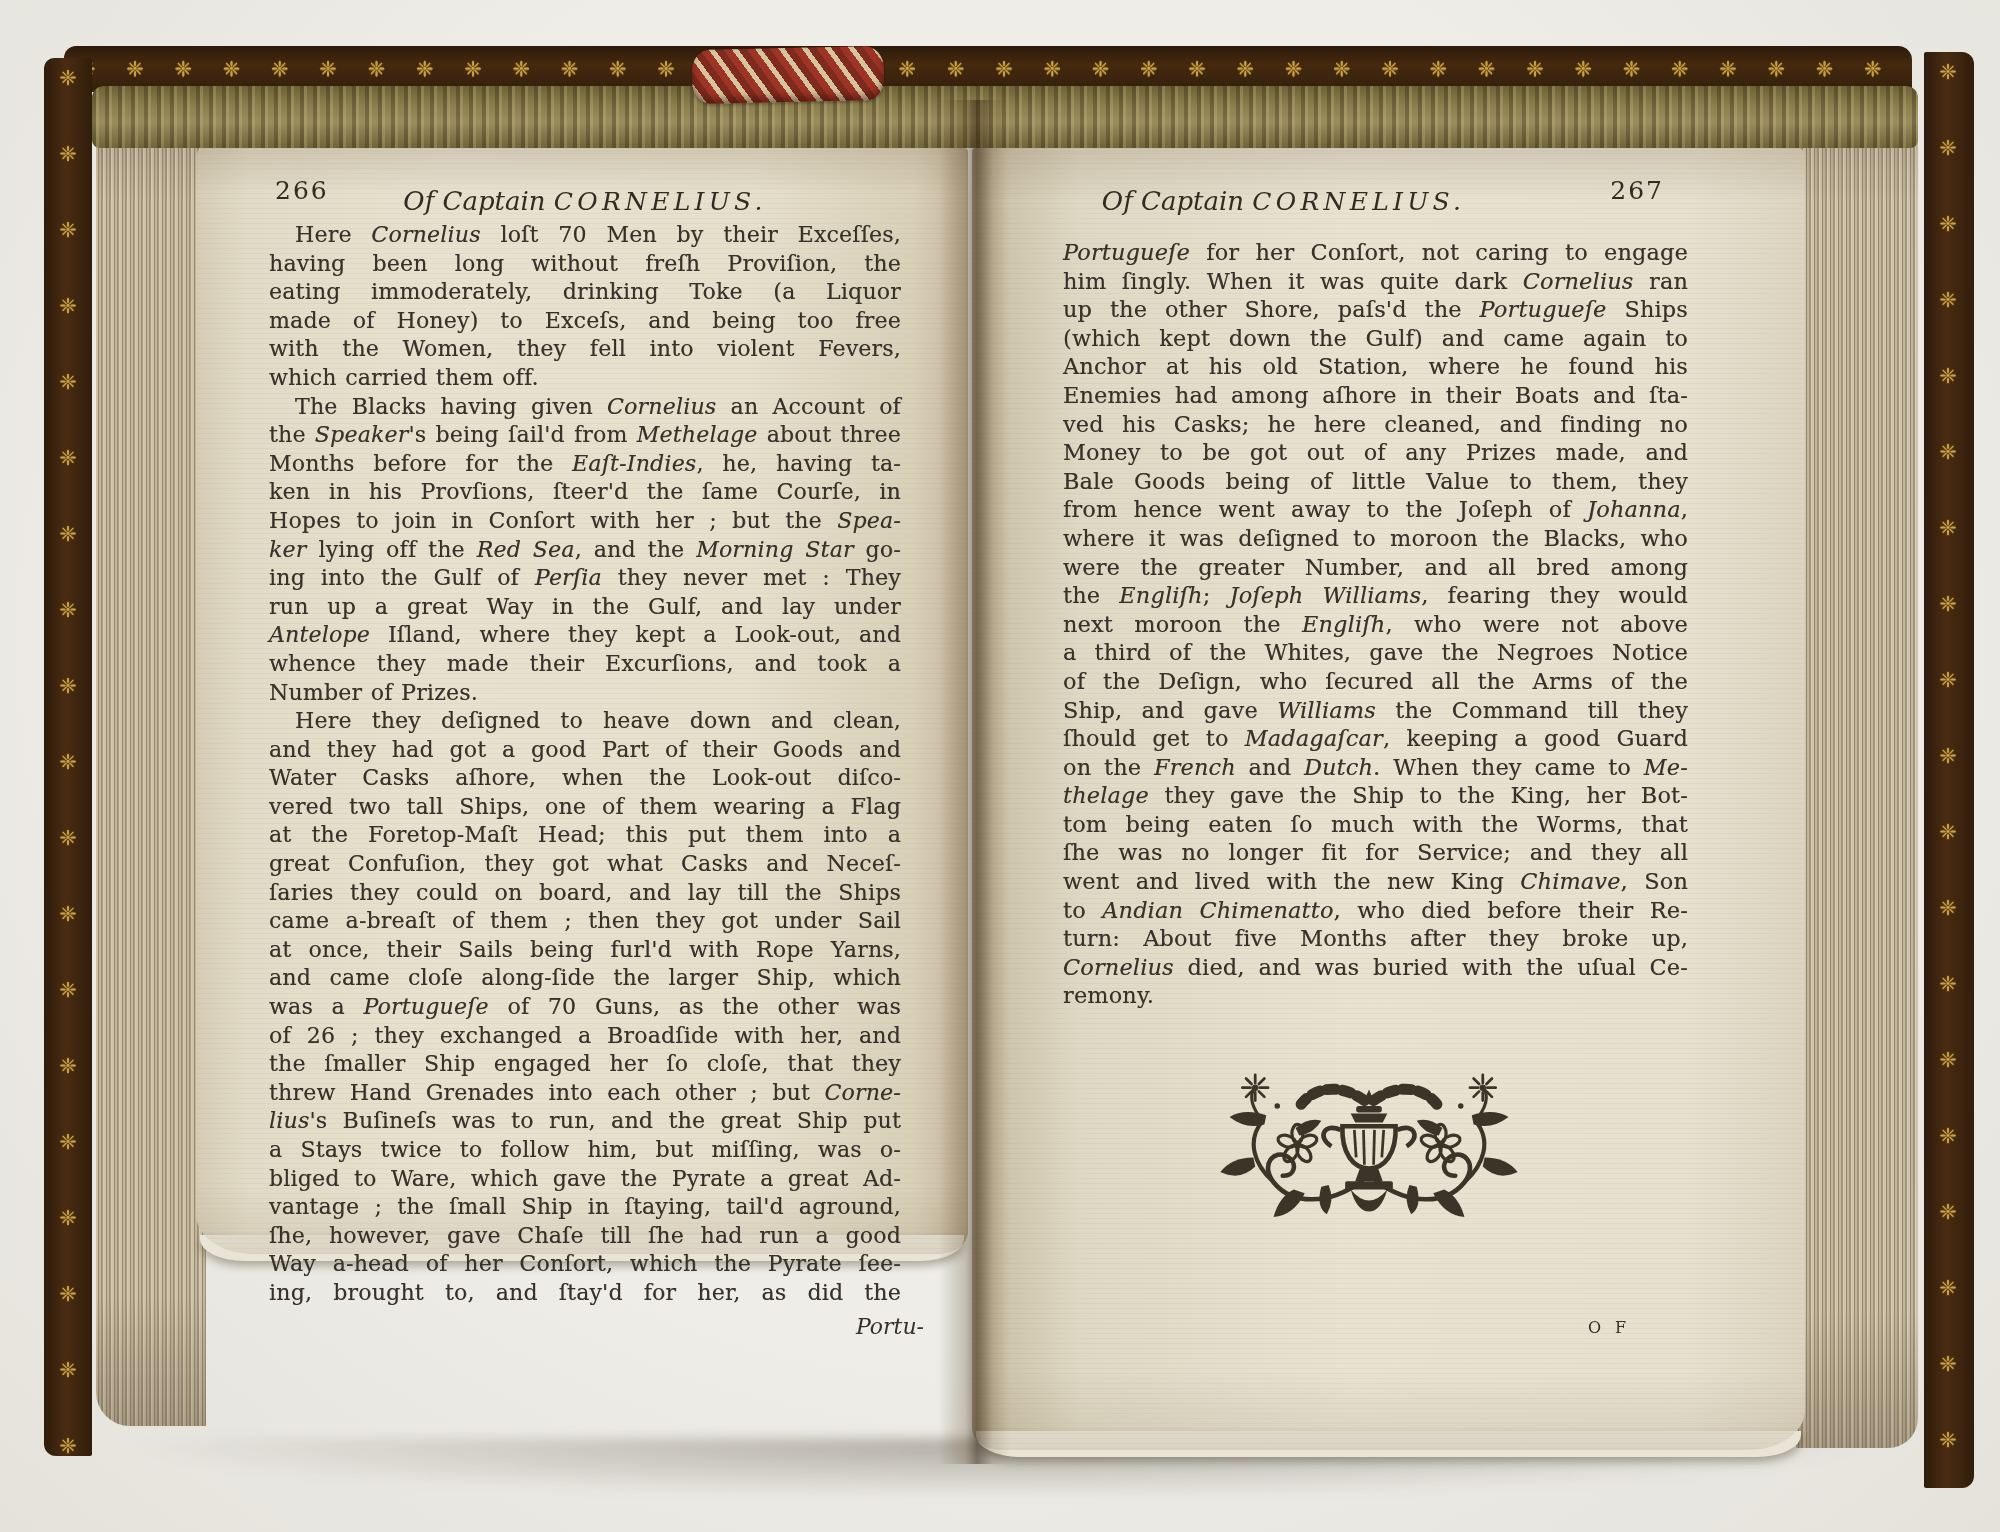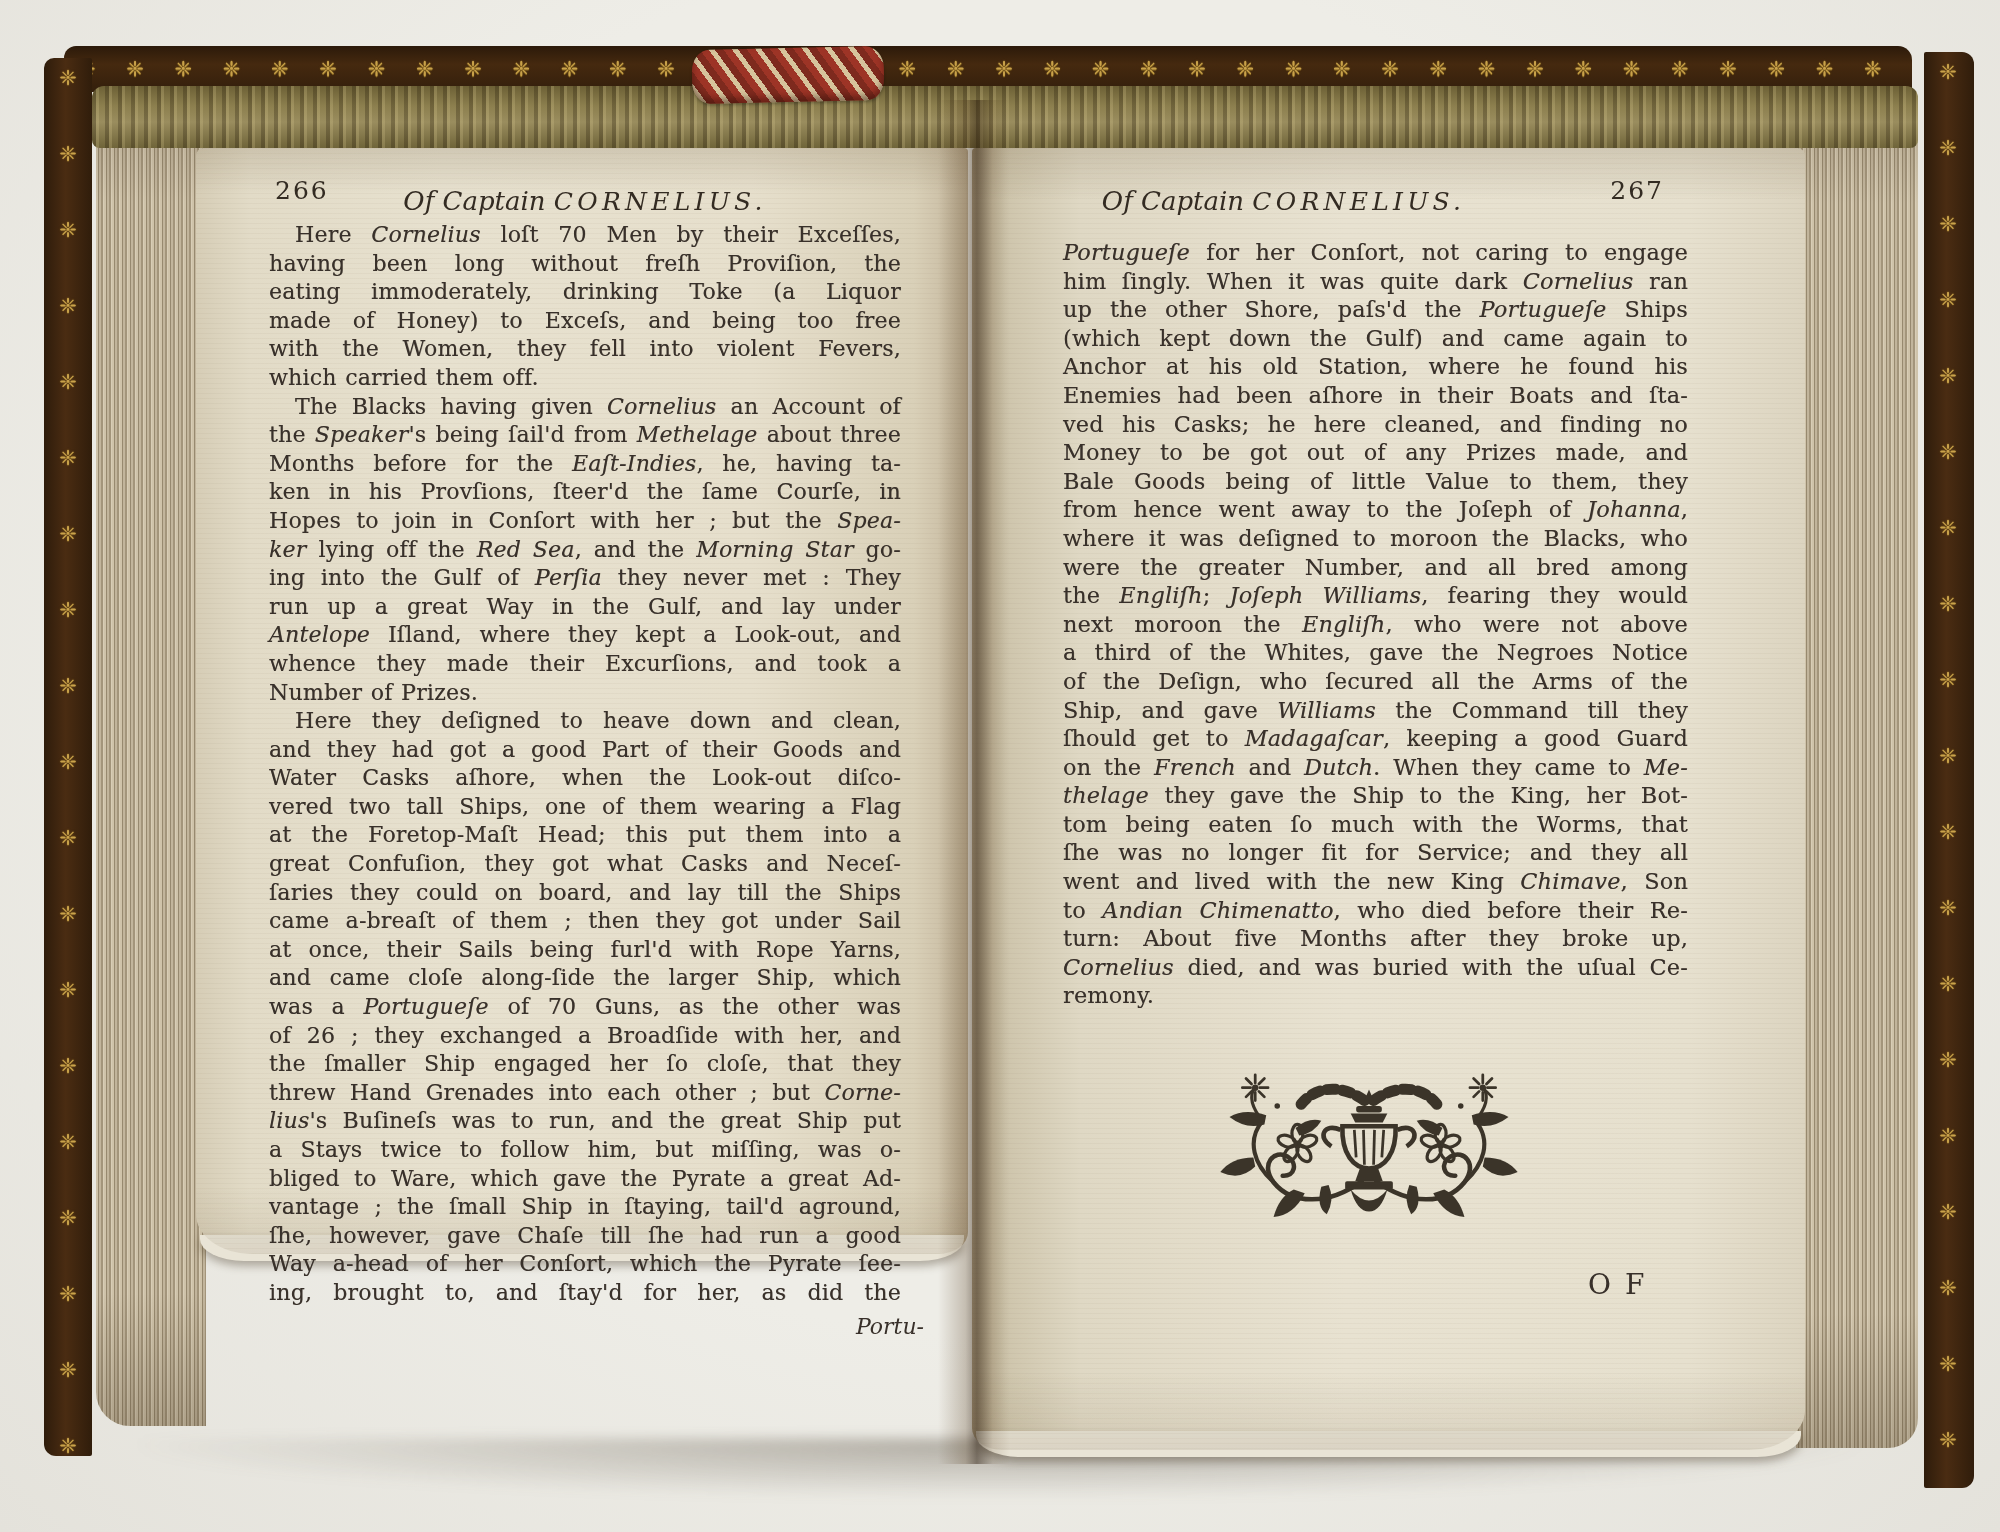--- a/index.html
+++ b/index.html
@@ -71,21 +71,21 @@
   .text-col{position:absolute;color:#38302a;text-shadow:.3px .3px .4px rgba(56,48,40,.5);}
   .text-col-left{left:73px;top:74px;width:632px;}
   .text-col-right{left:91px;top:91px;width:625px;}
   .tl{height:28.6px;font-size:22px;text-align:justify;text-align-last:justify;word-spacing:.06em;letter-spacing:.01em;}
   .text-col-right .tl{font-size:22.3px;}
   .tl.ind{padding-left:26px;}
   .tl.end{text-align-last:left;}
   .tl i{font-style:italic;}
   .catch{position:absolute;color:#38302a;}
   .catch-left{right:44px;top:1166px;font-style:italic;font-size:22px;}
-  .catch-right{left:616px;top:1120px;font-size:28px;letter-spacing:14px;}
+  .catch-right{left:616px;top:1170px;font-size:16px;letter-spacing:14px;}
   .ornament{position:absolute;left:236px;top:925px;width:322px;height:156px;}
 </style>
 </head>
 <body>
 
 <div class="photo">
 
   <div class="floor-shadow"></div>
 
   <div class="board-top">
@@ -156,21 +156,21 @@
     <div class="hdr hdr-right">
       <span class="rtitle"><i>Of Captain</i>&nbsp;<span class="rcaps">CORNELIUS.</span></span>
       <span class="pnum">267</span>
     </div>
     <div class="text-col text-col-right">
         <div class="tl"><i>Portugueſe</i><span> for her Conſort, not caring to engage</span></div>
         <div class="tl"><span>him ſingly.  When it was quite dark </span><i>Cornelius</i><span> ran</span></div>
         <div class="tl"><span>up the other Shore, paſs'd the </span><i>Portugueſe</i><span> Ships</span></div>
         <div class="tl"><span>(which kept down the Gulf) and came again to</span></div>
         <div class="tl"><span>Anchor at his old Station, where he found his</span></div>
-        <div class="tl"><span>Enemies had been aſhore in their Boats and ſta-</span></div>
+        <div class="tl"><span>Enemies had among aſhore in their Boats and ſta-</span></div>
         <div class="tl"><span>ved his Casks; he here cleaned, and finding no</span></div>
         <div class="tl"><span>Money to be got out of any Prizes made, and</span></div>
         <div class="tl"><span>Bale Goods being of little Value to them, they</span></div>
         <div class="tl"><span>from hence went away to the Joſeph of </span><i>Johanna</i><span>,</span></div>
         <div class="tl"><span>where it was deſigned to moroon the Blacks, who</span></div>
         <div class="tl"><span>were the greater Number, and all bred among</span></div>
         <div class="tl"><span>the </span><i>Engliſh</i><span>; </span><i>Joſeph Williams</i><span>, fearing they would</span></div>
         <div class="tl"><span>next moroon the </span><i>Engliſh</i><span>, who were not above</span></div>
         <div class="tl"><span>a third of the Whites, gave the Negroes Notice</span></div>
         <div class="tl"><span>of the Deſign, who ſecured all the Arms of the</span></div>

